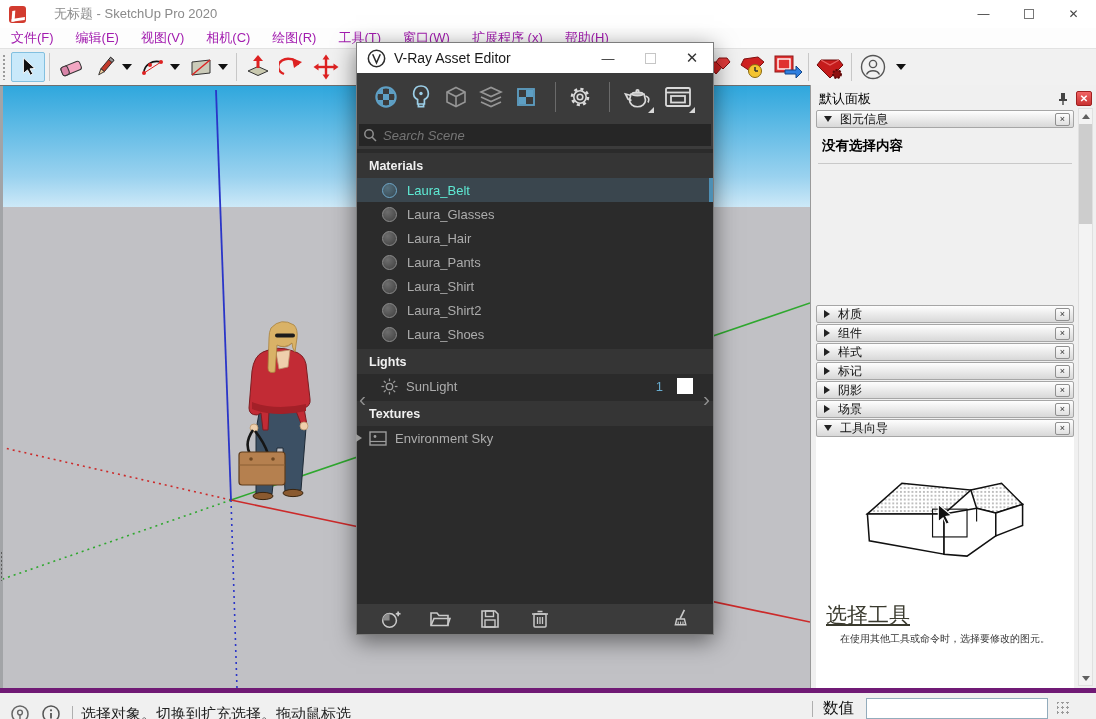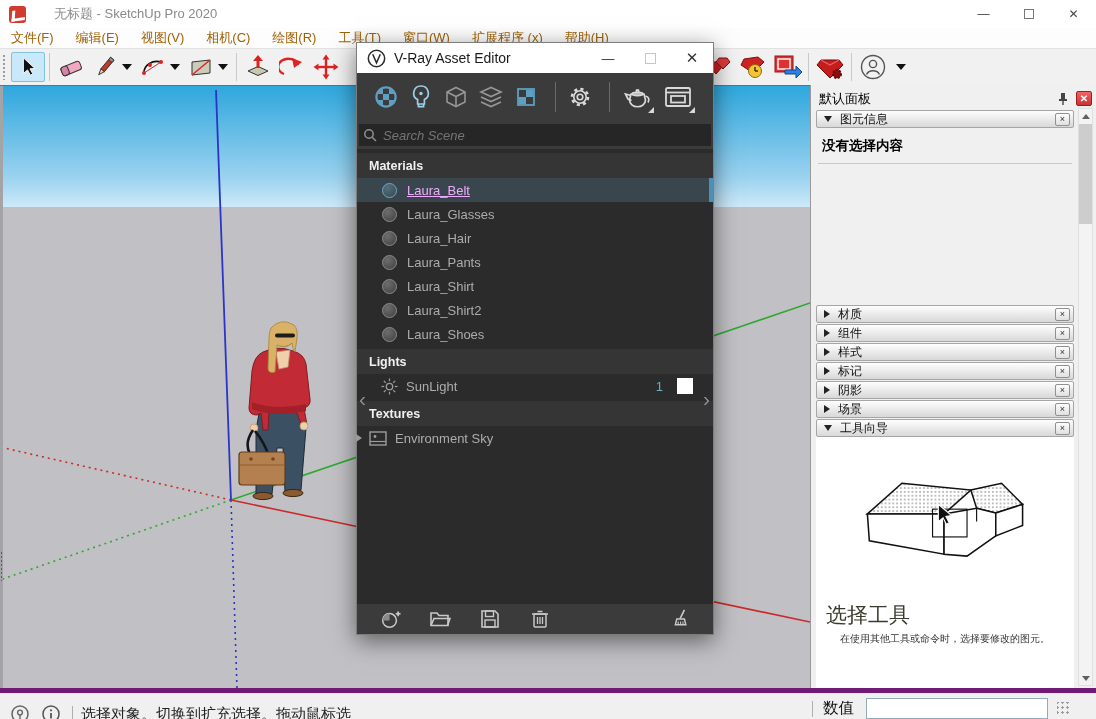--- a/index.html
+++ b/index.html
@@ -10,21 +10,21 @@
   .titlebar { position:absolute; left:0; top:0; width:1096px; height:28px; background:#FFFFFF; display:flex; align-items:center;gap:20px; }
   .titlebar .app-title { margin-left:8px; font-size:13px; color:#8a8a8a; }
   .win-controls { margin-left:auto; display:flex; height:100%; }
   .win-btn { width:45px; height:100%; display:flex; align-items:center; justify-content:center; color:#444; font-size:12px; }
   .win-btn .maxbox { width:10px; height:10px; border:1px solid #777; }
   .su-logo { width:17px; height:17px; margin-left:9px; background:#D23B2F; border-radius:3px; position:relative; }
   .su-logo:after { content:""; position:absolute; left:3px; top:4px; width:10px; height:8px; border-left:3px solid #fff; border-bottom:3px solid #fff; transform:skewX(-12deg) rotate(-8deg); }
 
   
   .menubar { position:absolute; left:0; top:28px; width:1096px; height:20px; background:#FDFDFD; display:flex; align-items:center; }
-  .menu-item { padding:0 11px; font-size:13px; color:#a16207; line-height:20px; }
+  .menu-item { padding:0 11px; font-size:13px; color:#a21caf; line-height:20px; }
 
   
   .toolbar { position:absolute; left:0; top:48px; width:1096px; height:37px; background:#F1F1F1; border-top:1px solid #E2E2E2; display:flex; align-items:center; }
   .tb-handle { width:5px; height:26px; margin:0 4px 0 2px; background-image:radial-gradient(#9a9a9a 1px, transparent 1.1px); background-size:4px 4px; }
   .tb-btn { width:34px; height:30px; display:flex; align-items:center; justify-content:center; }
   .tb-btn.active { background:#C9E9FA; border:1px solid #82C0E0; border-radius:2px; }
   .tb-sep { width:1px; height:28px; background:#C8C8C8; margin:0 4px; }
   .tb-caret { width:0; height:0; border-left:5px solid transparent; border-right:5px solid transparent; border-top:6px solid #111; margin:0 4px 0 0; }
   .tb-right { position:absolute; left:702px; top:3px; display:flex; align-items:center; }
 
@@ -42,21 +42,21 @@
   .acc-header { height:18px; margin:1px 22px 0 5px; background:linear-gradient(#FEFEFE,#D8D8D8); border:1px solid #A6A6A6; border-radius:2px; display:flex; align-items:center; padding:0 3px 0 7px; }
   .acc-tri-down { width:0; height:0; border-left:4px solid transparent; border-right:4px solid transparent; border-top:6px solid #222; margin-right:8px; }
   .acc-tri-right { width:0; height:0; border-top:4px solid transparent; border-bottom:4px solid transparent; border-left:6px solid #222; margin-right:8px; }
   .acc-label { font-size:12px; color:#111; }
   .acc-x { margin-left:auto; width:15px; height:13px; background:linear-gradient(#FDFDFD,#E0E0E0); border:1px solid #909090; border-radius:2px; font-size:9px; color:#333; display:flex; align-items:center; justify-content:center; line-height:1; }
   .entity-body { height:176px; margin:0 22px 0 5px; }
   .entity-msg { font-size:13.5px; font-weight:bold; color:#000; padding:9px 4px 8px 6px; }
   .entity-div { height:1px; background:#C9C9C9; margin:0 2px; }
   .instructor-body { height:254px; margin:0 22px 0 5px; background:#FFFFFF; overflow:hidden; }
   .house-wrap { width:182px; margin:26px auto 4px auto; }
-  .instr-title { font-family:"Liberation Serif", serif; font-size:21px; color:#3A3A2E; padding:8px 0 1px 10px; }
+  .instr-title { font-family:"Liberation Serif", serif; font-size:21px; color:#3A3A2E; padding:8px 0 1px 10px;text-decoration:underline; }
   .instr-desc { font-size:10px; color:#333; padding:2px 12px 0 12px; line-height:1.4;text-align:center; }
   .pnl-scroll { position:absolute; right:3px; top:23px; width:15px; height:578px; background:#F3F3F3; border:1px solid #E0E0E0; }
   .scr-arrow { width:13px; height:14px; display:flex; align-items:center; justify-content:center; }
   .tri-up { width:0; height:0; border-left:4px solid transparent; border-right:4px solid transparent; border-bottom:5px solid #606060; }
   .tri-dn { width:0; height:0; border-left:4px solid transparent; border-right:4px solid transparent; border-top:5px solid #606060; }
   .scr-thumb { position:absolute; top:15px; left:0; width:13px; height:100px; background:#CDCDCD; }
   .scr-arrow.bottom { position:absolute; bottom:0; left:0; }
 
   
   .statusbar { position:absolute; left:0; top:688px; width:1096px; height:47px; background:#F0F0F0; border-top:5px solid #701a75; display:flex; align-items:center; }
@@ -79,21 +79,21 @@
   .vr-tsep { width:1px; height:30px; background:#6a6a6a; margin:0 9px; }
   .vr-corner { position:absolute; right:1px; bottom:3px; width:0; height:0; border-left:6px solid transparent; border-bottom:6px solid #D8D8D8; }
   .vr-search { position:absolute; left:0; top:78px; width:100%; height:28px; background:#3B3B3B; padding:3px 2px; }
   .vr-search-inner { height:22px; background:#262626; display:flex; align-items:center; padding-left:4px; }
   .vr-search input { flex:1; background:transparent; border:none; outline:none; color:#bbb; font-size:13px; font-style:italic; margin-left:6px; font-family:"Liberation Sans",sans-serif; }
   .vr-search input::placeholder { color:#757575; font-style:italic; }
   .vr-list { position:absolute; left:0; top:106px; bottom:30px; width:100%; background:#2B2B2B; padding-top:4px; }
   .vr-sec { height:25px; background:#353535; display:flex; align-items:center; padding-left:12px; color:#F0F0F0; font-size:12.5px; font-weight:bold; }
   .vr-row { height:24px; display:flex; align-items:center; padding-left:25px; color:#ACACAC; font-size:13px; position:relative; }
   .vr-row .sphere { width:15px; height:15px; border-radius:50%; border:1px solid #8d8d8d; background:radial-gradient(circle at 35% 30%, #6e6e6e, #3f3f3f); margin-right:10px; }
-  .vr-row.sel { background:#3A464E; color:#f0abfc;text-decoration:underline; }
+  .vr-row.sel { background:#3A464E; color:#5eead4; }
   .vr-row.sel .sphere { border-color:#6FA9CB; background:radial-gradient(circle at 35% 30%, #55707E, #35454E); }
   .sel-bar { position:absolute; right:0; top:0; width:4px; height:100%; background:#4E8FB4; }
   .vr-count { margin-left:auto; margin-right:50px; color:#67ABCD; font-size:13px; }
   .vr-swatch { position:absolute; right:20px; top:4px; width:16px; height:16px; background:#FFFFFF; }
   .vr-row .exp-tri { width:0; height:0; border-top:4px solid transparent; border-bottom:4px solid transparent; border-left:6px solid #9a9a9a; margin:0 7px 0 -9px; }
   .vr-chev { position:absolute; top:345px; font-size:21px; color:#8f8f8f; line-height:1; }
   .vr-bottom { position:absolute; left:0; bottom:0; width:100%; height:30px; background:#3B3B3B; display:flex; align-items:center; padding-left:22px; }
   .vr-bbtn { width:22px; height:22px; margin-right:28px; display:flex; align-items:center; justify-content:center; }
   .vr-bbtn.last { margin-left:auto; margin-right:20px; }
 </style>

